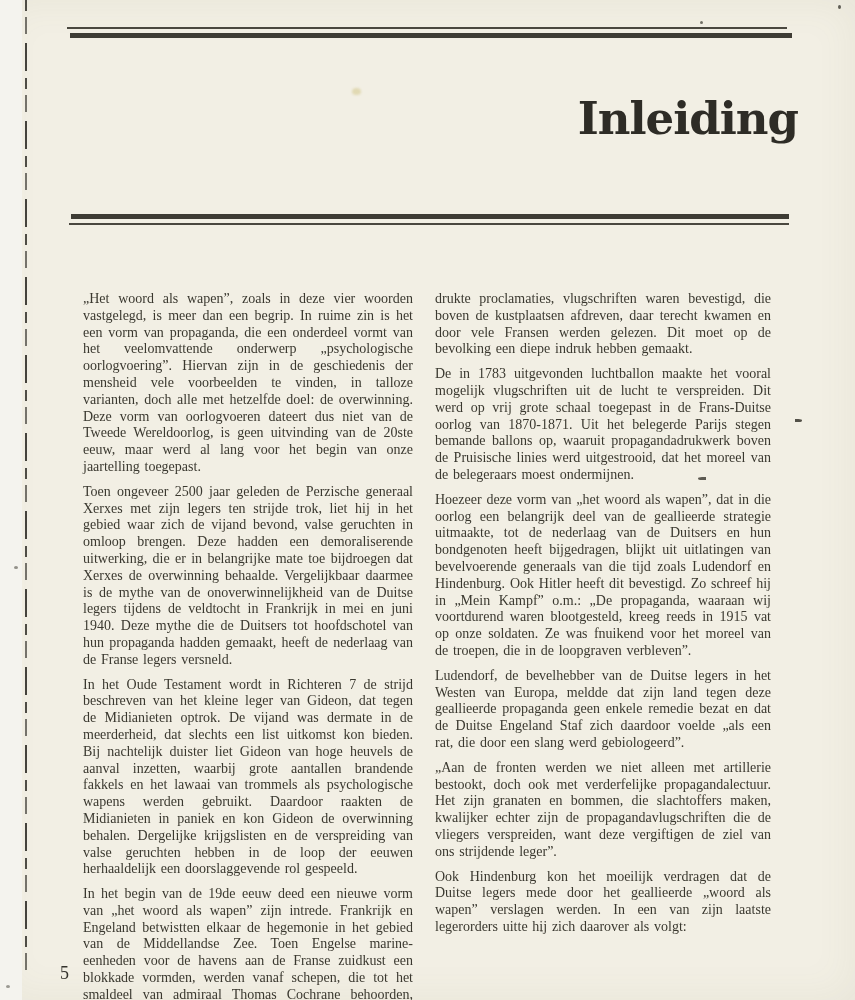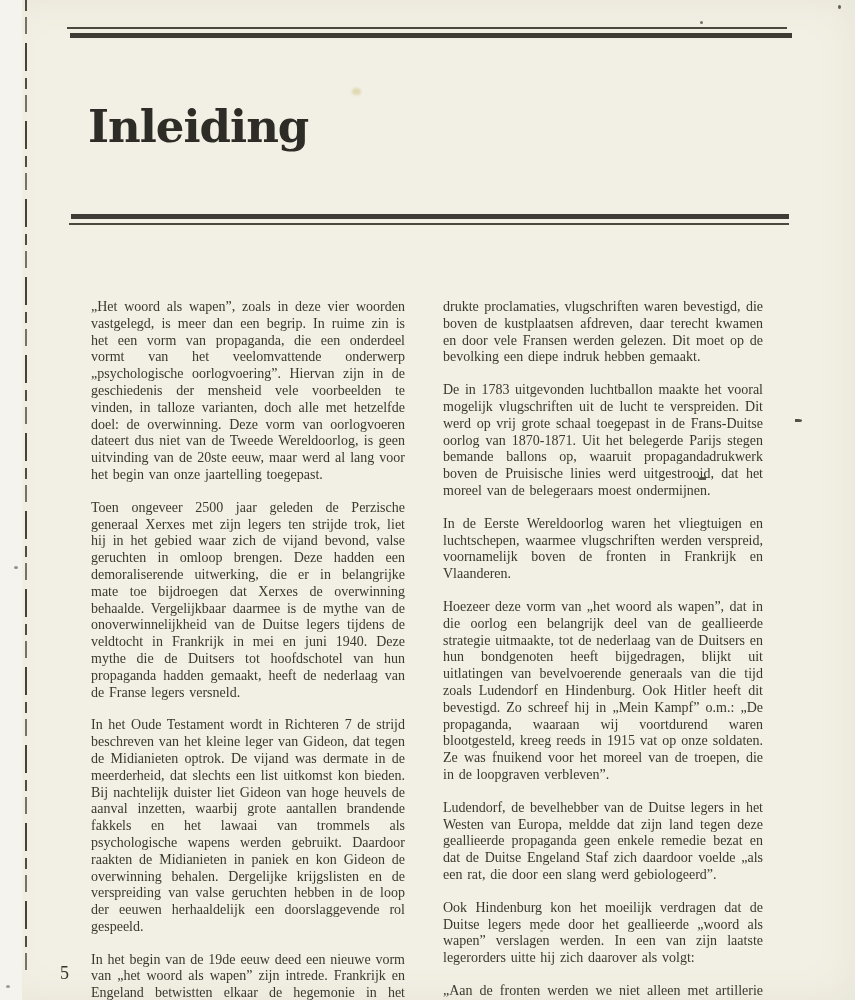--- a/index.html
+++ b/index.html
@@ -45,41 +45,41 @@
   }
   .rule-top-thin   { left: 67px;  top: 27px;  width: 720px; height: 2px; background:#4a483f; }
   .rule-top-thick  { left: 70px;  top: 33px;  width: 722px; height: 5px; }
   .rule-mid-thick  { left: 71px;  top: 214px; width: 718px; height: 5px; }
   .rule-mid-thin   { left: 69px;  top: 223px; width: 720px; height: 2px; background:#4a483f; }
 
   .title {
     position: absolute;
     left: 72px; top: 84px;
     width: 718px;
-    margin: 16px;
-    text-align: left;
+    margin: 8px;
+    text-align: right;
     font-family: "DejaVu Serif", serif;
     font-weight: bold;
     font-size: 45px;
     letter-spacing: -1px;
     color: #2e2c26;
   }
 
   .col {
     position: absolute;
     top: 283px;
     color: var(--ink, #3a382f);
     font-size: 14px;
     line-height: 16.8px;
     word-spacing: 0.09em;
   }
   .col-left  { left: 75px;  width: 346px; }
   .col-right { left: 427px; width: 352px; }
   .col p {
-    margin: 16px;
+    margin: 8px;
     text-align: justify;
   }
 
   .page-number {
     position: absolute;
     left: 60px; top: 963px;
     font-size: 18px;
     color: #34322c;
     font-family: "Liberation Serif", serif;
   }
@@ -114,25 +114,24 @@
   <div class="col col-left">
     <p>„Het woord als wapen”, zoals in deze vier woorden vastgelegd, is meer dan een begrip. In ruime zin is het een vorm van propaganda, die een onderdeel vormt van het veelomvattende onderwerp „psychologische oorlogvoering”. Hiervan zijn in de geschiedenis der mensheid vele voorbeelden te vinden, in talloze varianten, doch alle met hetzelfde doel: de overwinning. Deze vorm van oorlogvoeren dateert dus niet van de Tweede Wereldoorlog, is geen uitvinding van de 20ste eeuw, maar werd al lang voor het begin van onze jaartelling toegepast.</p>
     <p>Toen ongeveer 2500 jaar geleden de Perzische generaal Xerxes met zijn legers ten strijde trok, liet hij in het gebied waar zich de vijand bevond, valse geruchten in omloop brengen. Deze hadden een demoraliserende uitwerking, die er in belangrijke mate toe bijdroegen dat Xerxes de overwinning behaalde. Vergelijkbaar daarmee is de mythe van de onoverwinnelijkheid van de Duitse legers tijdens de veldtocht in Frankrijk in mei en juni 1940. Deze mythe die de Duitsers tot hoofdschotel van hun propaganda hadden gemaakt, heeft de nederlaag van de Franse legers versneld.</p>
     <p>In het Oude Testament wordt in Richteren 7 de strijd beschreven van het kleine leger van Gideon, dat tegen de Midianieten optrok. De vijand was dermate in de meerderheid, dat slechts een list uitkomst kon bieden. Bij nachtelijk duister liet Gideon van hoge heuvels de aanval inzetten, waarbij grote aantallen brandende fakkels en het lawaai van trommels als psychologische wapens werden gebruikt. Daardoor raakten de Midianieten in paniek en kon Gideon de overwinning behalen. Dergelijke krijgslisten en de verspreiding van valse geruchten hebben in de loop der eeuwen herhaaldelijk een doorslaggevende rol gespeeld.</p>
     <p>In het begin van de 19de eeuw deed een nieuwe vorm van „het woord als wapen” zijn intrede. Frankrijk en Engeland betwistten elkaar de hegemonie in het gebied van de Middellandse Zee. Toen Engelse marine-eenheden voor de havens aan de Franse zuidkust een blokkade vormden, werden vanaf schepen, die tot het smaldeel van admiraal Thomas Cochrane behoorden, vliegers opgelaten, waaraan ge-</p>
   </div>
 
   <div class="col col-right">
     <p>drukte proclamaties, vlugschriften waren bevestigd, die boven de kustplaatsen afdreven, daar terecht kwamen en door vele Fransen werden gelezen. Dit moet op de bevolking een diepe indruk hebben gemaakt.</p>
     <p>De in 1783 uitgevonden luchtballon maakte het vooral mogelijk vlugschriften uit de lucht te verspreiden. Dit werd op vrij grote schaal toegepast in de Frans-Duitse oorlog van 1870-1871. Uit het belegerde Parijs stegen bemande ballons op, waaruit propagandadrukwerk boven de Pruisische linies werd uitgestrooid, dat het moreel van de belegeraars moest ondermijnen.</p>
-    <p>In de Eerste Wereldoorlog waren het vliegtuigen en luchtschepen, waarmee vlugschriften werden verspreid, voornamelijk boven de fronten in Frankrijk en Vlaanderen.</p>
     <p>Hoezeer deze vorm van „het woord als wapen”, dat in die oorlog een belangrijk deel van de geallieerde strategie uitmaakte, tot de nederlaag van de Duitsers en hun bondgenoten heeft bijgedragen, blijkt uit uitlatingen van bevelvoerende generaals van die tijd zoals Ludendorf en Hindenburg. Ook Hitler heeft dit bevestigd. Zo schreef hij in „Mein Kampf” o.m.: „De propaganda, waaraan wij voortdurend waren blootgesteld, kreeg reeds in 1915 vat op onze soldaten. Ze was fnuikend voor het moreel van de troepen, die in de loopgraven verbleven”.</p>
     <p>Ludendorf, de bevelhebber van de Duitse legers in het Westen van Europa, meldde dat zijn land tegen deze geallieerde propaganda geen enkele remedie bezat en dat de Duitse Engeland Staf zich daardoor voelde „als een rat, die door een slang werd gebiologeerd”.</p>
+    <p>„Aan de fronten werden we niet alleen met artillerie bestookt, doch ook met verderfelijke propagandalectuur. Het zijn granaten en bommen, die slachtoffers maken, kwalijker echter zijn de propagandavlugschriften die de vliegers verspreiden, want deze vergiftigen de ziel van ons strijdende leger”.</p>
     <p>Ook Hindenburg kon het moeilijk verdragen dat de Duitse legers mede door het geallieerde „woord als wapen” verslagen werden. In een van zijn laatste legerorders uitte hij zich daarover als volgt:</p>
-    <p>„Aan de fronten werden we niet alleen met artillerie bestookt, doch ook met verderfelijke propagandalectuur. Het zijn granaten en bommen, die slachtoffers maken, kwalijker echter zijn de propagandavlugschriften die de vliegers verspreiden, want deze vergiftigen de ziel van ons strijdende leger”.</p>
   </div>
 
   <div class="page-number">5</div>
 
   <div class="speck speck-stain"></div>
   <div class="speck speck-1"></div>
   <div class="speck speck-2"></div>
   <div class="speck speck-3"></div>
   <div class="speck speck-4"></div>
   <div class="speck speck-5"></div>

